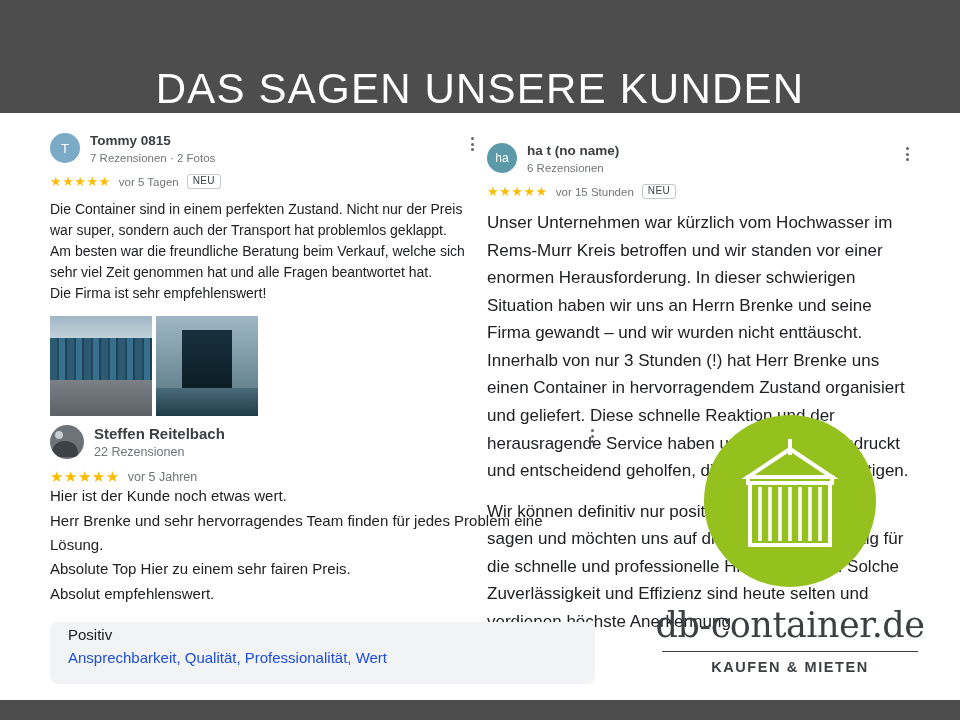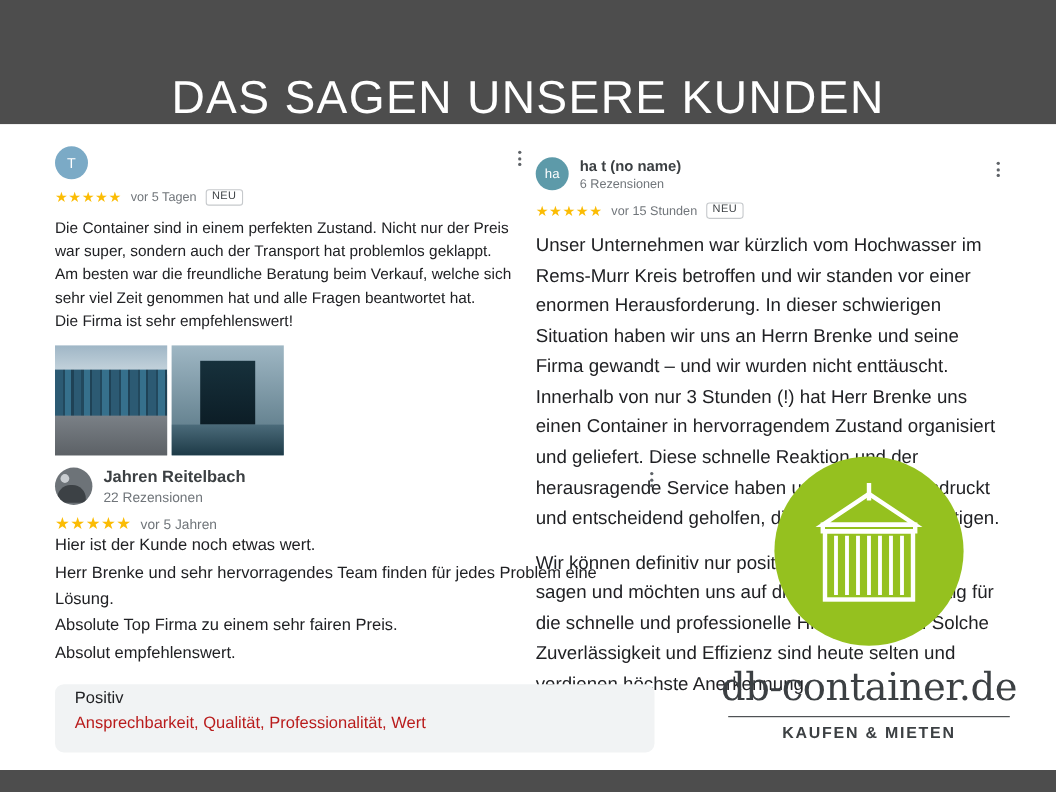--- a/index.html
+++ b/index.html
@@ -200,21 +200,21 @@
     padding: 4px 18px 18px;
     width: 545px;
   }
   .owner-box .ob-title {
     font-size: 15px;
     color: #202124;
     margin-bottom: 6px;
   }
   .owner-box .ob-body {
     font-size: 15px;
-    color: #b91c1c;
+    color: #1d4ed8;
   }
 
   
   .logo-block {
     position: absolute;
     left: 640px; top: 302px;
     width: 300px;
     text-align: center;
   }
   .logo-circle {
@@ -260,20 +260,24 @@
     <div class="header-title">DAS SAGEN UNSERE KUNDEN</div>
   </div>
 
   <div class="content">
 
     <div class="review" id="review-1">
       <div class="rv-head">
         <div class="avatar blue">
           <span>T</span>
         </div>
+        <div class="rv-names">
+          <div class="rv-name">Tommy 0815</div>
+          <div class="rv-meta">7 Rezensionen · 2 Fotos</div>
+        </div>
         <div class="kebab">
           <i></i>
           <i></i>
           <i></i>
         </div>
       </div>
 
       <div class="rv-rating">
         <span class="stars">★★★★★</span>
         <span class="ago">vor 5 Tagen</span>
@@ -317,39 +321,39 @@
       <div class="rv-text">
         <p>Unser Unternehmen war kürzlich vom Hochwasser im Rems-Murr Kreis betroffen und wir standen vor einer enormen Herausforderung. In dieser schwierigen Situation haben wir uns an Herrn Brenke und seine Firma gewandt – und wir wurden nicht enttäuscht. Innerhalb von nur 3 Stunden (!) hat Herr Brenke uns einen Container in hervorragendem Zustand organisiert und geliefert. Diese schnelle Reaktion und der herausragende Service haben uns wirklich beeindruckt und entscheidend geholfen, die Schäden zu bewältigen.</p>
         <p>Wir können definitiv nur positives über diese Firma sagen und möchten uns auf diesem Wege aufrichtig für die schnelle und professionelle Hilfe bedanken. Solche Zuverlässigkeit und Effizienz sind heute selten und verdienen höchste Anerkennung.</p>
       </div>
     </div>
 
     <div class="review" id="review-3">
       <div class="rv-head">
         <div class="avatar photo"></div>
         <div class="rv-names">
-          <div class="rv-name">Jahren Reitelbach</div>
+          <div class="rv-name">Steffen Reitelbach</div>
           <div class="rv-meta">22 Rezensionen</div>
         </div>
         <div class="kebab" style="right:-5px;">
           <i></i>
           <i></i>
           <i></i>
         </div>
       </div>
 
       <div class="rv-rating">
         <span class="stars">★★★★★</span>
         <span class="ago">vor 5 Jahren</span>
       </div>
 
       <div class="rv-text">
         <p>Hier ist der Kunde noch etwas wert.</p>
         <p>Herr Brenke und sehr hervorragendes Team finden für jedes Problem eine Lösung.</p>
-        <p>Absolute Top Firma zu einem sehr fairen Preis.</p>
+        <p>Absolute Top Hier zu einem sehr fairen Preis.</p>
         <p>Absolut empfehlenswert.</p>
       </div>
 
       <div class="owner-box">
         <div class="ob-title">Positiv</div>
         <div class="ob-body">Ansprechbarkeit, Qualität, Professionalität, Wert</div>
       </div>
     </div>
 
     <div class="logo-block">

